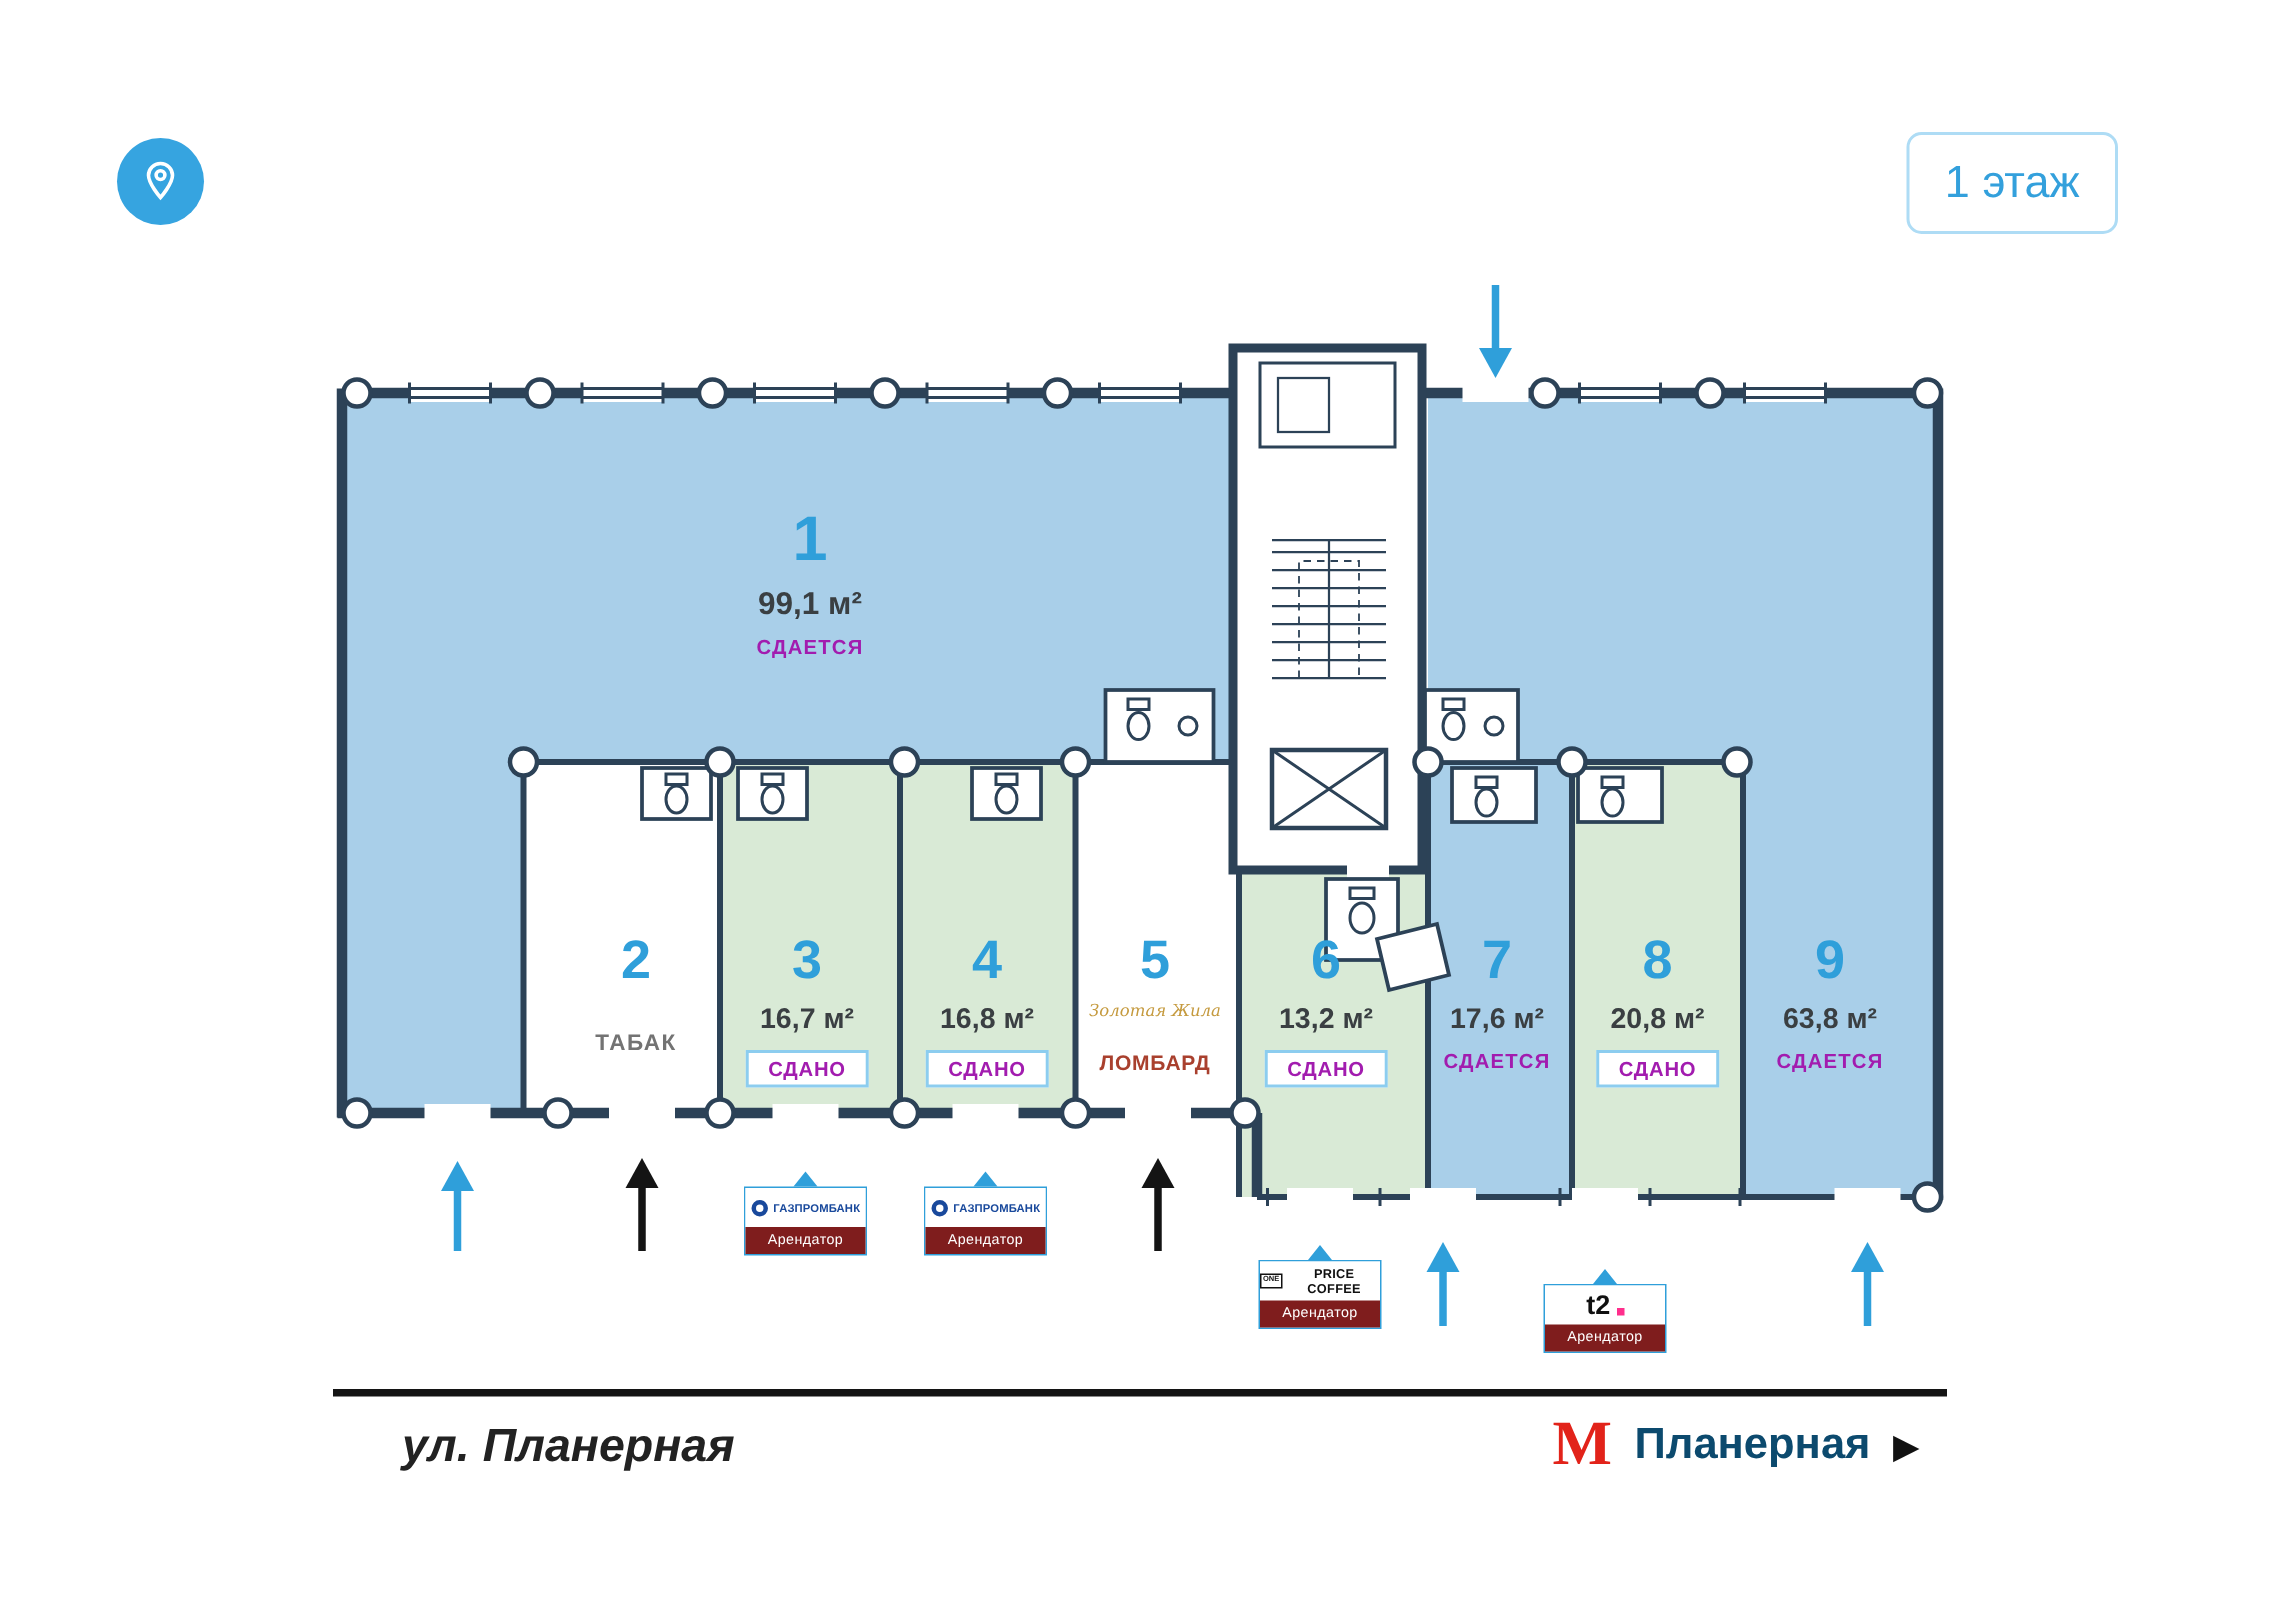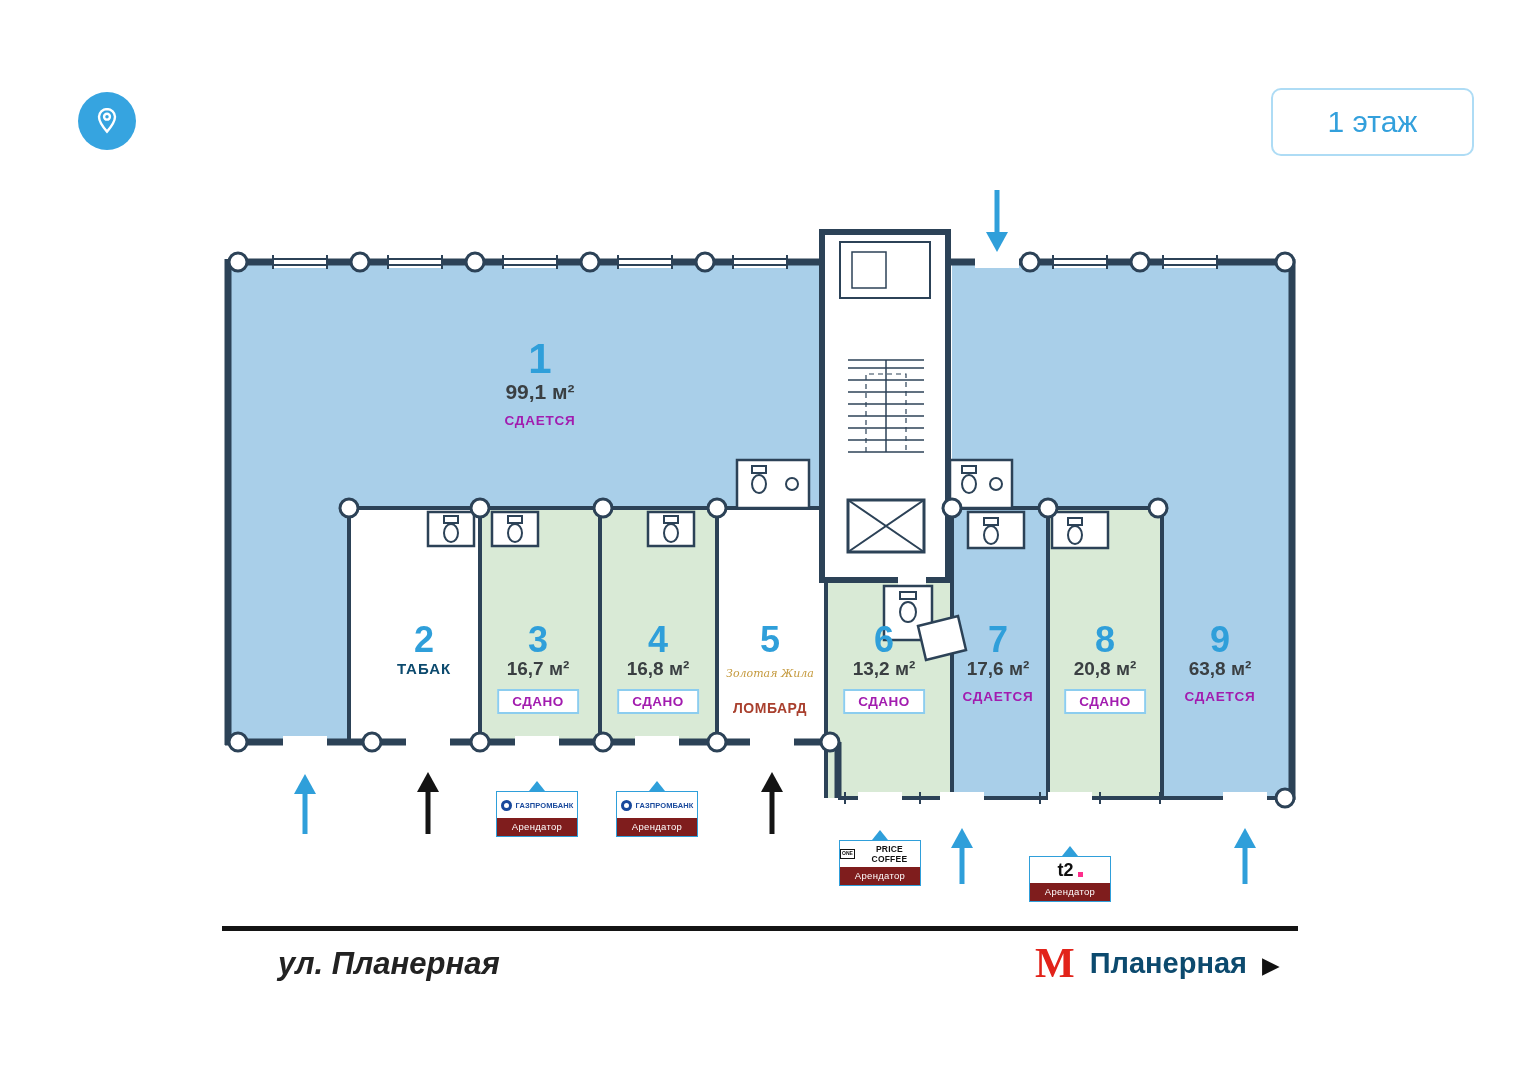--- a/index.html
+++ b/index.html
@@ -3,37 +3,37 @@
 <meta charset="utf-8">
 <style>
   html,body{margin:0;padding:0;background:#fff;}
   .page{position:relative;width:1527px;height:1080px;background:#fff;overflow:hidden;
         font-family:"Liberation Sans",sans-serif;}
 
   
   .pin{position:absolute;left:78px;top:92px;width:58px;height:58px;border-radius:50%;
        background:#36a4e0;display:flex;align-items:center;justify-content:center;}
   .title{position:absolute;left:176px;top:100px;font-size:35px;color:#41474b;letter-spacing:0.3px;}
-  .floor-btn{position:absolute;left:1271px;top:88px;width:203px;height:68px;background:#fff;
+  .floor-btn{position:absolute;left:1271px;top:88px;width:141px;height:68px;background:#fff;
        border:2px solid #aedcf5;border-radius:10px;color:#33a0dc;font-size:30px;
        display:flex;align-items:center;justify-content:center;cursor:pointer;
        font-family:"Liberation Sans",sans-serif;}
 
   
   .plan-svg{position:absolute;left:0;top:0;}
 
   .unit-label{position:absolute;transform:translateX(-50%);text-align:center;cursor:pointer;}
   .unit-number{font-size:36px;font-weight:bold;color:#2f9fda;line-height:1;}
   .unit-label.big .unit-number{font-size:42px;}
-  .unit-area{font-size:19px;font-weight:bold;color:#3a3f42;}
+  .unit-area{font-size:19px;font-weight:bold;color:#3a3f42;margin-top:11px;}
   .unit-label.big .unit-area{font-size:21px;}
   .unit-status{font-size:13.5px;font-weight:bold;color:#a21caf;letter-spacing:0.8px;margin-top:9px;}
   .unit-status.boxed{display:inline-block;border:2px solid #8ccdef;background:#fff;
        padding:3px 13px;margin-top:9px;letter-spacing:0.5px;}
-  .unit-tenant{font-size:15px;font-weight:bold;color:#0c4a6e;margin-top:2px;letter-spacing:1px;}
+  .unit-tenant{font-size:15px;font-weight:bold;color:#737373;margin-top:29px;letter-spacing:1px;}
   .unit-tenant-script{font-size:11px;font-style:italic;color:#c59a3e;margin-top:9px;
        font-family:"DejaVu Serif",serif;}
   .unit-tenant.lombard{color:#a9402e;margin-top:20px;font-size:14px;letter-spacing:0.5px;}
 
   
   .badge{position:absolute;width:82px;transform:translateX(-50%);background:#fff;
        border:1.5px solid #2f9fda;text-align:center;box-sizing:border-box;}
   .badge-tri{position:absolute;top:-11px;left:50%;transform:translateX(-50%);width:0;height:0;
        border-left:8px solid transparent;border-right:8px solid transparent;
        border-bottom:10px solid #2f9fda;}
@@ -42,21 +42,21 @@
   .gp-emblem{width:11px;height:11px;border:3px solid #19499c;border-radius:50%;
        box-sizing:border-box;display:inline-block;}
   .gp-text{color:#19499c;font-weight:bold;font-size:7.5px;letter-spacing:0.1px;}
   .pc-one{font-size:5px;font-weight:bold;color:#111;border:1px solid #111;padding:0 1px;line-height:1.5;}
   .pc-text{font-weight:800;font-size:8.5px;color:#111;letter-spacing:0.2px;}
   .t2-text{font-weight:800;font-size:18px;color:#101010;line-height:1;}
   .t2-dot{width:5px;height:5px;background:#ff2e8c;display:inline-block;margin-top:9px;}
 
   
   .street-line{position:absolute;left:222px;top:926px;width:1076px;height:5px;background:#141414;}
-  .street-label{position:absolute;left:278px;top:946px;font-size:31px;font-weight:bold;
+  .street-label{position:absolute;left:268px;top:946px;font-size:31px;font-weight:bold;
        font-style:italic;color:#222;}
   .metro{position:absolute;left:1035px;top:942px;display:flex;align-items:center;gap:15px;}
   .metro-m{font-family:"Liberation Serif",serif;font-weight:bold;font-size:42px;color:#e2231a;line-height:1;}
   .metro-name{font-size:29px;font-weight:bold;color:#0c4a6e;}
   .metro-arrow{font-family:"DejaVu Sans",sans-serif;font-size:23px;font-weight:bold;color:#111;
        padding-top:3px;}
 </style>
 </head>
 <body>
 

